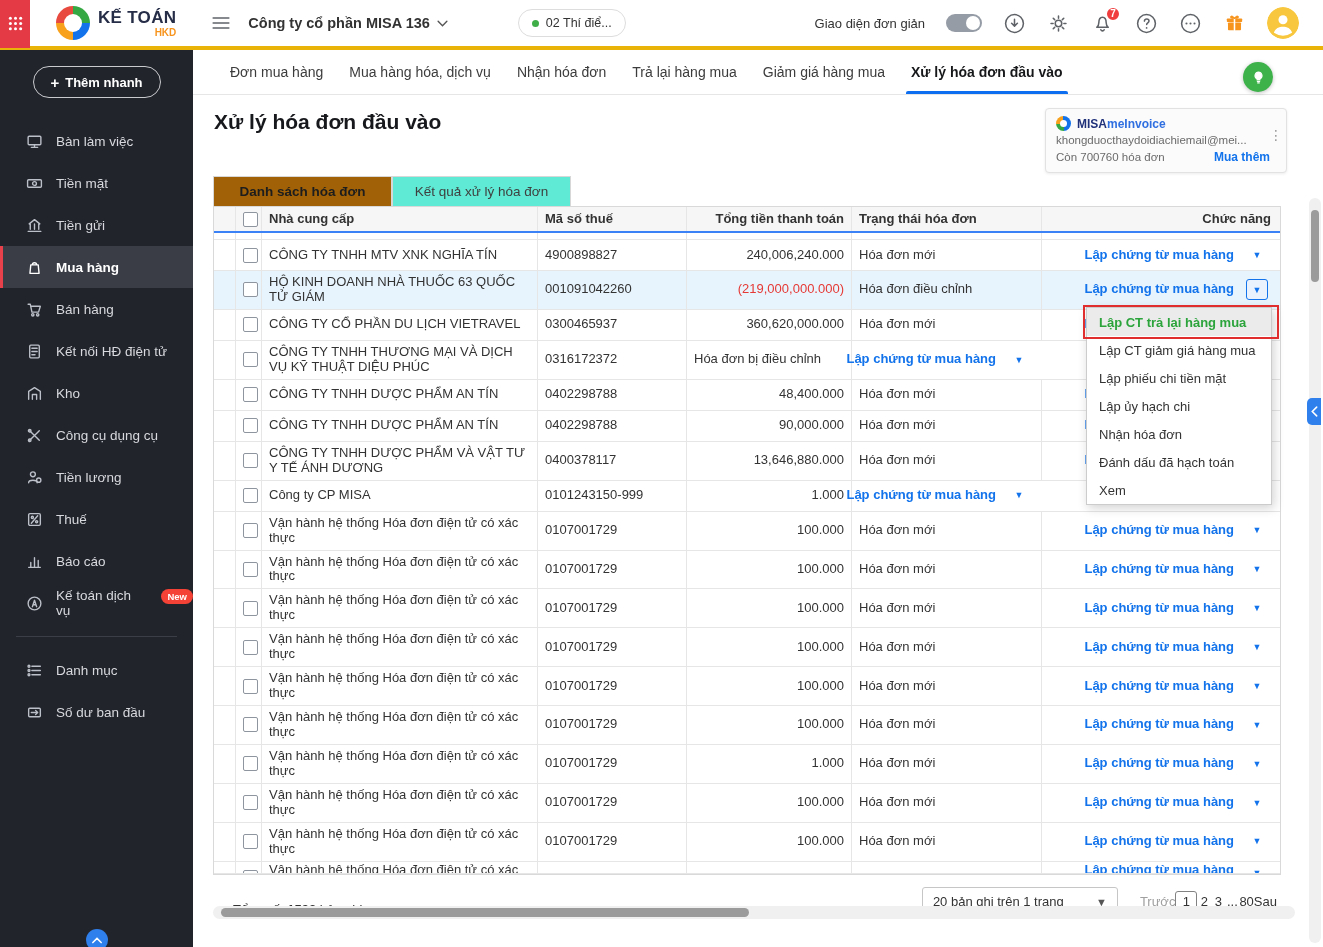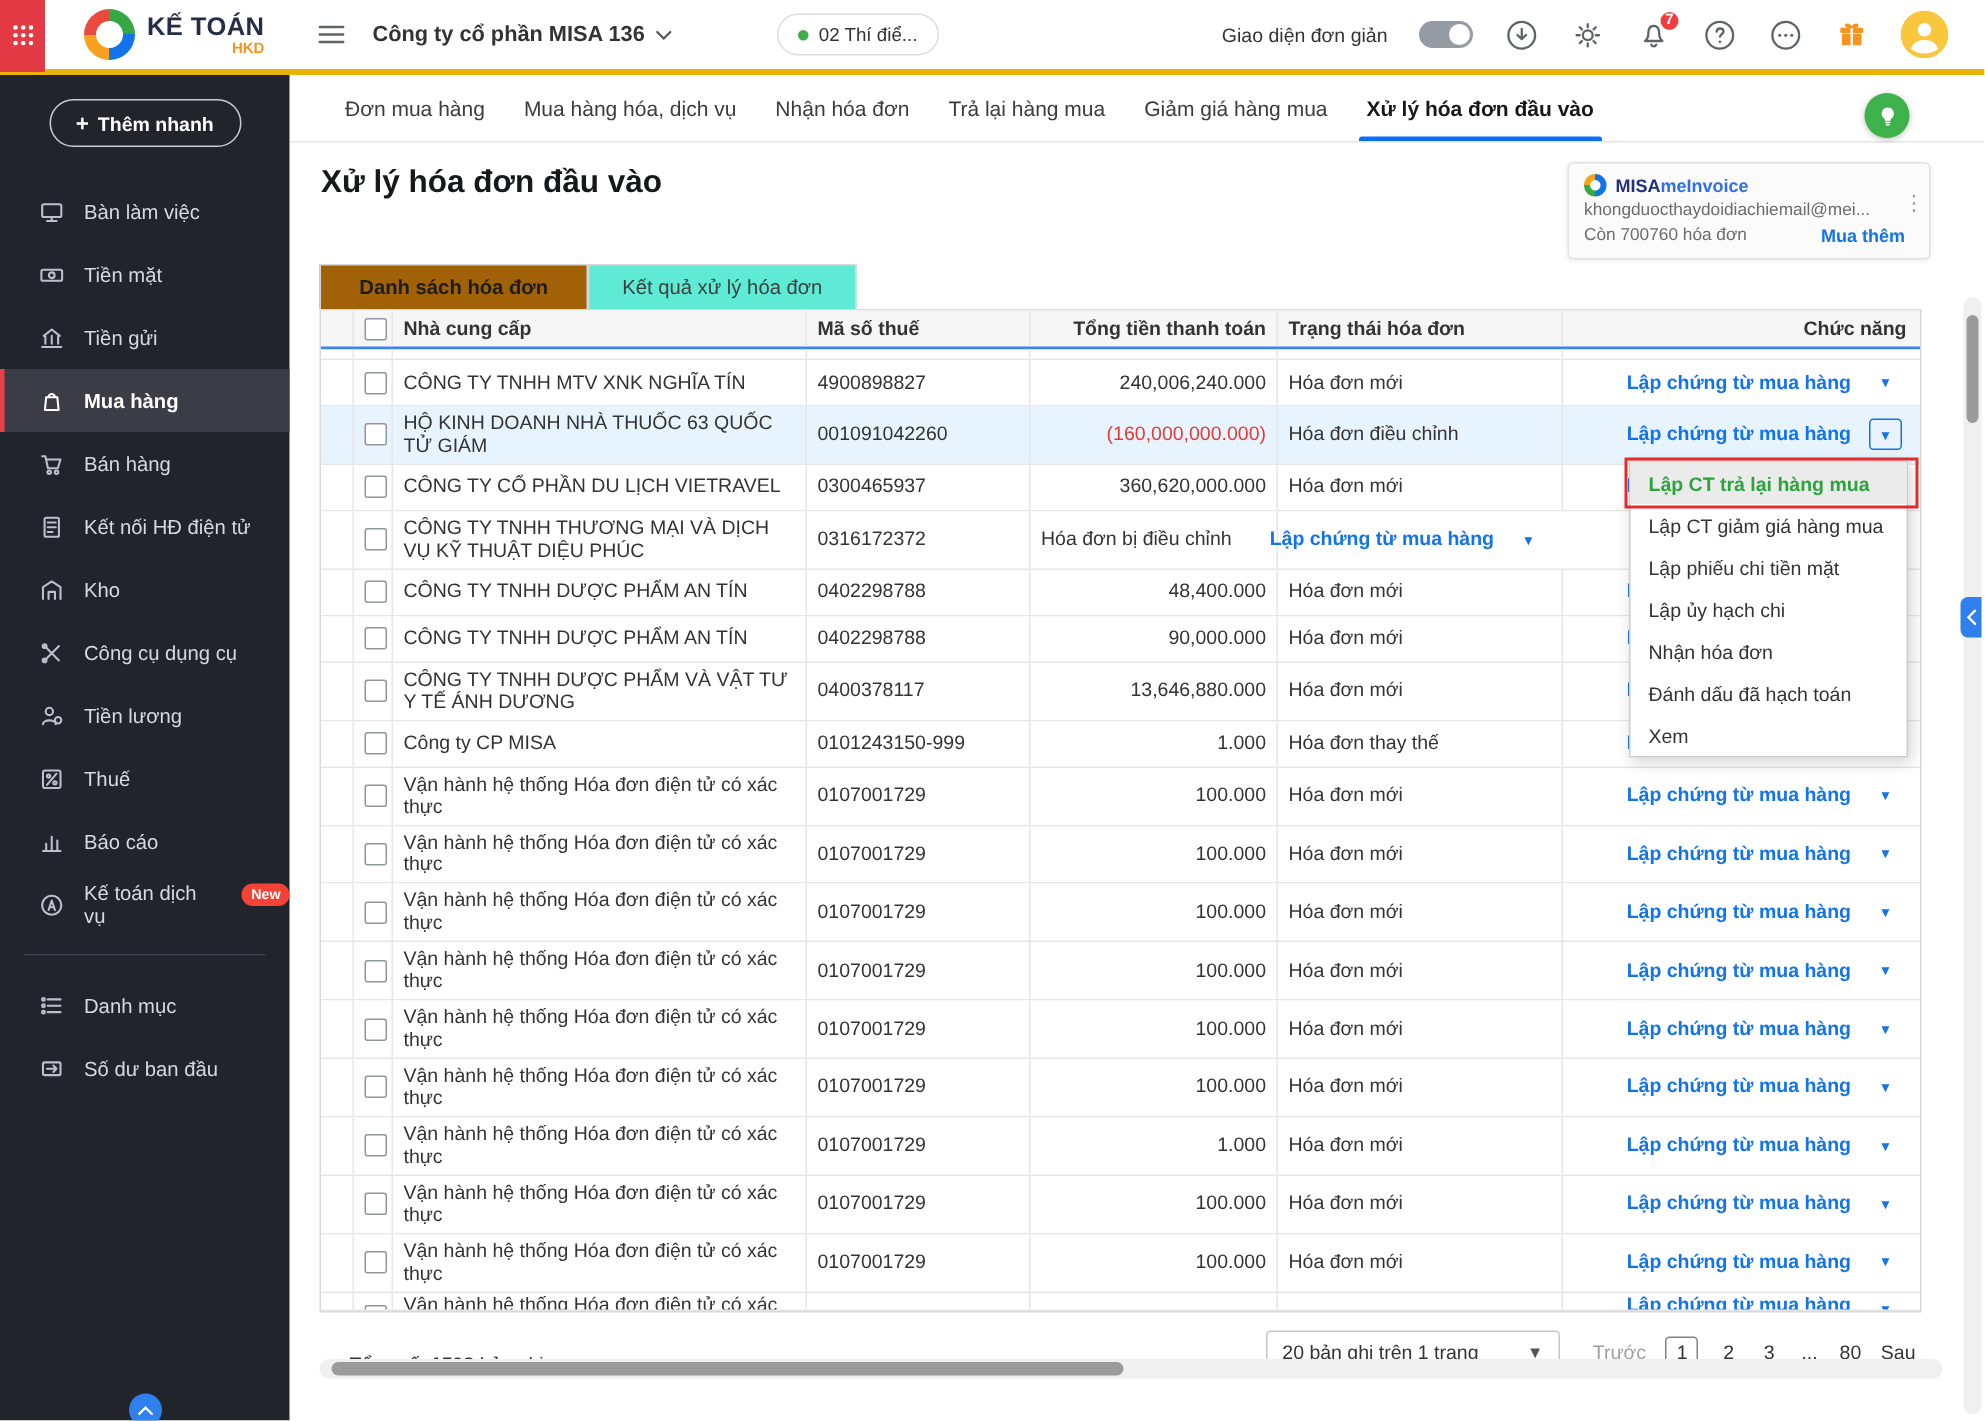--- a/index.html
+++ b/index.html
@@ -89,21 +89,21 @@
   .ctx-menu { position:absolute; left:893px; top:257px; width:186px; background:#fff; border:1px solid #ccc; box-shadow:2px 3px 10px rgba(0,0,0,.18); z-index:20; }
   .ctx-item { height:28px; display:flex; align-items:center; padding-left:12px; font-size:13px; color:#333; cursor:pointer; white-space:nowrap; }
   .ctx-item.hl { background:#ebebeb; color:#2ca43c; font-weight:bold; }
   .annotation { position:absolute; left:-4px; top:-3px; width:196px; height:34px; border:2px solid #e02d2d; pointer-events:none; z-index:21; }
 
   .tfoot { display:flex; align-items:flex-end; justify-content:space-between; padding:10px 4px 0 20px; font-size:13px; color:#333; height:42px; }
   .tf-left b { font-weight:bold; }
   .tf-right { display:flex; align-items:center; gap:22px; }
   .psize { width:196px; height:30px; border:1px solid #c6c6c6; border-radius:3px; display:flex; align-items:center; justify-content:space-between; padding:0 10px; cursor:pointer; background:#fff; }
   .psize .sel-caret { color:#555; font-size:11px; }
-  .pager { display:flex; align-items:center; gap:13px; }
+  .pager { display:flex; align-items:center; }
   .prev { color:#a0a0a0; cursor:default; }
   .pnum { cursor:pointer; color:#333; min-width:14px; text-align:center; }
   .pnum.active { border:1px solid #828282; border-radius:3px; width:22px; height:22px; display:flex; align-items:center; justify-content:center; }
   .next { color:#333; cursor:pointer; }
 
   .hscroll { position:absolute; left:20px; right:28px; top:856px; height:13px; background:#f0f0f0; border-radius:7px; }
   .hthumb { position:absolute; left:8px; top:2px; width:528px; height:9px; background:#9b9b9b; border-radius:5px; cursor:pointer; }
   .vscroll { position:absolute; right:2px; top:148px; bottom:4px; width:12px; background:#f0f0f0; border-radius:6px; }
   .vthumb { position:absolute; top:12px; left:2px; width:8px; height:72px; background:#9b9b9b; border-radius:4px; cursor:pointer; }
   .side-handle { position:absolute; right:2px; top:348px; width:14px; height:27px; background:#2f80ed; border-radius:5px 0 0 5px; z-index:25; display:flex; align-items:center; justify-content:center; color:#fff; font-size:11px; cursor:pointer; }
@@ -470,21 +470,21 @@
           <div class="trow hl">
             <div class="tcell c-exp"></div>
             <div class="tcell c-cb">
               <span class="cb"></span>
             </div>
             <div class="tcell c-sup">
               <span>HỘ KINH DOANH NHÀ THUỐC 63 QUỐC TỬ GIÁM</span>
             </div>
             <div class="tcell c-tax">001091042260</div>
             <div class="tcell c-amt">
-              <span class="neg">(160,000,000.000)</span>
+              <span class="neg">(219,000,000.000)</span>
             </div>
             <div class="tcell c-st">Hóa đơn điều chỉnh</div>
             <div class="tcell c-act">
               <span class="action-link">Lập chứng từ mua hàng</span>
               <span class="caret open">▼</span>
             </div>
           </div>
 
           <div class="trow">
             <div class="tcell c-exp"></div>
@@ -583,21 +583,20 @@
             <div class="tcell c-cb">
               <span class="cb"></span>
             </div>
             <div class="tcell c-sup">
               <span>Công ty CP MISA</span>
             </div>
             <div class="tcell c-tax">0101243150-999</div>
             <div class="tcell c-amt">
               <span>1.000</span>
             </div>
-            <div class="tcell c-st">Hóa đơn thay thế</div>
             <div class="tcell c-act">
               <span class="action-link">Lập chứng từ mua hàng</span>
               <span class="caret">▼</span>
             </div>
           </div>
 
           <div class="trow">
             <div class="tcell c-exp"></div>
             <div class="tcell c-cb">
               <span class="cb"></span>

